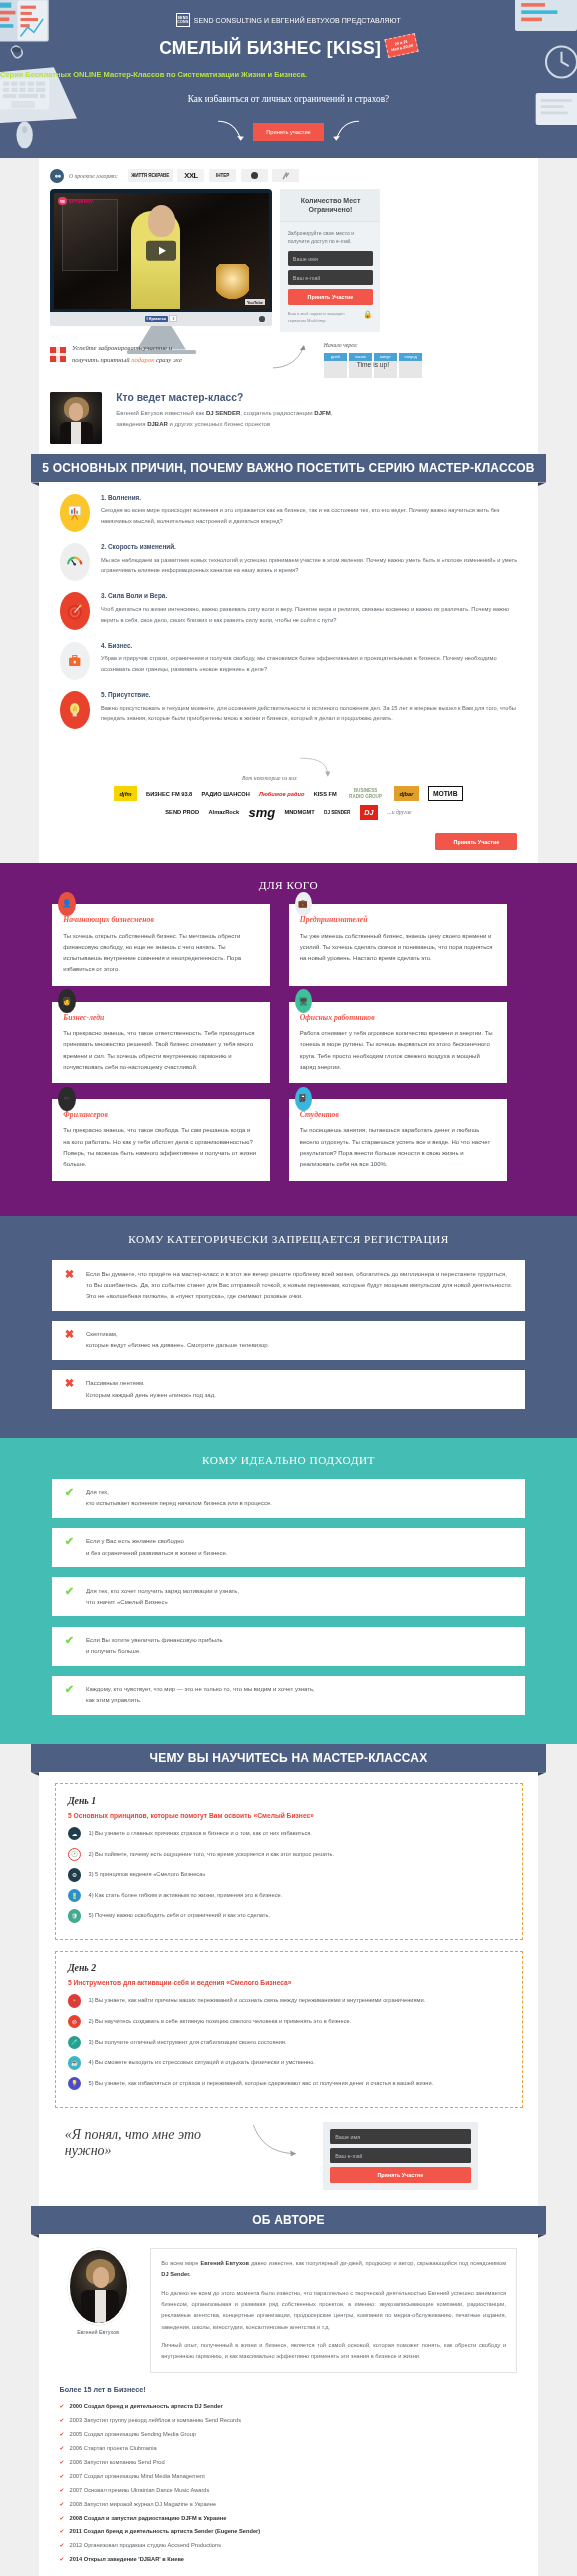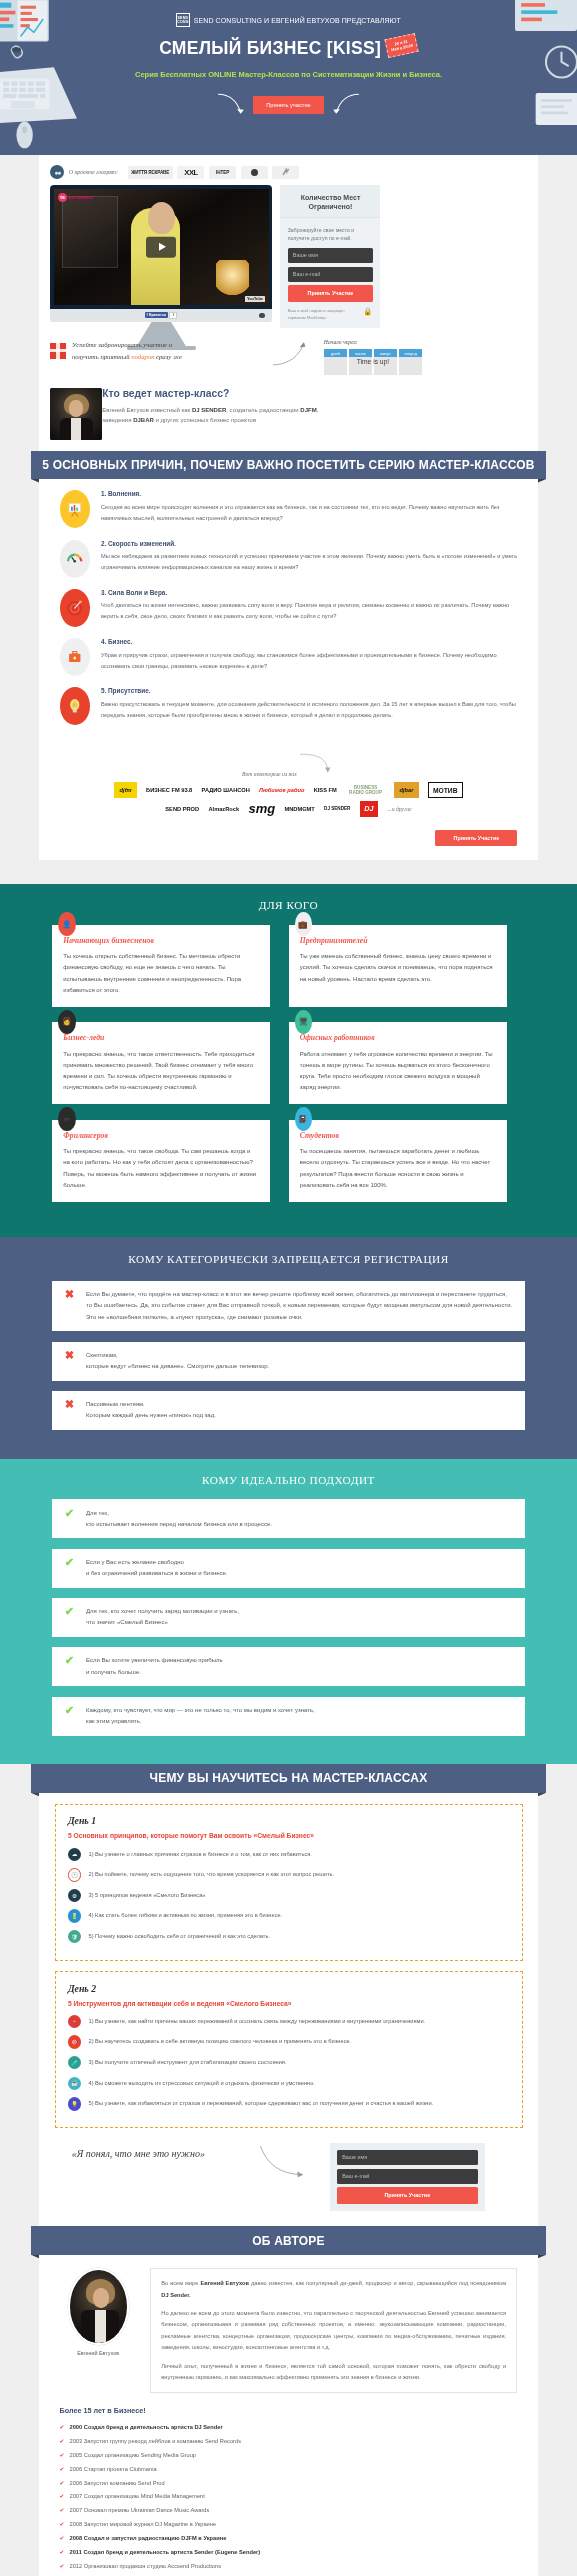--- a/index.html
+++ b/index.html
@@ -46,21 +46,21 @@
     letter-spacing: 0.3px; vertical-align: middle;
   }
   .ticket {
     display: inline-block; background: #f2564a; color: #fff;
     font-size: 3.9px; font-weight: bold; line-height: 5.2px;
     padding: 3.1px 3.6px; transform: rotate(-12deg); margin-left: 3.1px;
     vertical-align: middle; text-align: center; position: relative; top: -3.1px;
     border: 0.5px dashed rgba(255,255,255,.65);
   }
   .hero-sub {
-    position: relative; z-index: 4; text-align: center; margin-top: 11.3px;
+    position: relative; z-index: 4; text-align: left; margin-top: 11.3px;
     color: #b9e04b; font-size: 7.5px; font-weight: 600;
   }
   .hero-lines {
     position: relative; z-index: 4; text-align: center; margin-top: 11.3px;
     color: #fff; font-size: 9.3px; line-height: 16px;
     font-family: "Liberation Serif", serif;
   }
   .hero-cta-row {
     position: relative; z-index: 4; text-align: center;
     margin-top: 12.4px; padding-bottom: 13.4px;
@@ -225,21 +225,21 @@
   .cd-cell { width: 23px; }
   .cd-cell-head {
     background: #4aa3d8; color: #fff; font-size: 3.9px; text-align: center; padding: 1.5px 0;
   }
   .cd-cell-body { background: #e6e6e6; height: 17.5px; }
   .cd-timeup {
     position: absolute; left: 0; right: 0; top: 8.2px; text-align: center;
     font-size: 6.7px; color: #3b3b3b; font-weight: 500;
   }
 
-  .author-row { display: flex; gap: 0; margin-top: 13.4px; align-items: flex-start; }
+  .author-row { display: flex; gap: 14px; margin-top: 13.4px; align-items: flex-start; }
   .author-photo {
     width: 52px; height: 52px; border-radius: 1.5px; flex: none;
     background: radial-gradient(circle at 48% 36%, #6a5a48 0%, #2a2520 45%, #0a0a0a 100%);
     position: relative; overflow: hidden;
   }
   .ap-hair { position: absolute; left: 13.4px; top: 5.2px; width: 25px; height: 21.6px;
     background: #9f7e52; border-radius: 50% 50% 40% 40%; }
   .ap-face { position: absolute; left: 18.5px; top: 11.3px; width: 14.4px; height: 17.5px;
     background: #d6ae89; border-radius: 45%; }
   .ap-suit { position: absolute; left: 9.3px; top: 30px; width: 33px; height: 24px;
@@ -289,21 +289,21 @@
   .lg.orange { background: #e0a02a; padding: 2.1px 5.2px; font-style: italic; color:#111; }
   .lg.red { color: #e2231a; font-style: italic; }
   .lg.motiv { border: 1px solid #111; padding: 1px 4.1px; font-size: 6.7px; }
   .lg.djmag { background: #e2231a; color: #fff; padding: 1.5px 4.6px; font-style: italic; font-size: 7.2px; }
   .lg-more { font-family: "Liberation Serif", serif; font-style: italic; font-size: 5.7px; color: #777; }
 
   .band-cta { background: #fff; margin: 0 39px; padding: 0 20.6px 13.4px 20.6px; text-align: right; }
   .band-cta .submit { width: 82px; display: inline-block; }
 
   
-  .blue-sec { background: #0f766e; padding: 15.5px 0 19.6px 0; margin-top: 24px; }
+  .blue-sec { background: #701a75; padding: 15.5px 0 19.6px 0; }
   .sec-h {
     text-align: center; color: #fff; font-size: 11.3px; letter-spacing: 0.5px;
     font-family: "Liberation Serif", serif; margin-bottom: 13.4px;
   }
   .cards2 { display: flex; flex-wrap: wrap; gap: 0 18.5px; margin: 0 52px; }
   .card {
     background: #fff; width: 218px; padding: 11.3px 11.3px 10.3px 11.3px; margin-bottom: 15.5px;
     position: relative;
   }
   .card-ico {
@@ -340,22 +340,22 @@
     font-size: 9.8px; color: #2f2f2f; margin-bottom: 6.2px;
   }
   .day-sub { font-size: 6.7px; font-weight: bold; color: #e8453a; margin-bottom: 8.2px; }
   .li { display: flex; gap: 7.2px; align-items: flex-start; margin-bottom: 7.2px; }
   .li-ico { width: 13.4px; height: 13.4px; border-radius: 50%; flex: none;
             display:flex; align-items:center; justify-content:center; font-size: 5.7px; color:#fff;}
   .li-txt { font-size: 5.7px; color: #5a5f62; line-height: 13.4px; }
 
   .quote-row { display: flex; align-items: flex-start; gap: 15.5px; margin-top: 9.3px; padding: 4.1px 10.3px 2.1px 10.3px; }
   .quote-t {
-    font-family: "Liberation Serif", serif; font-style: italic; font-size: 10px;
-    color: #3c3c3c; width: 170px; padding-top: 5.2px; margin-left: 7px;
+    font-family: "Liberation Serif", serif; font-style: italic; font-size: 14px;
+    color: #3c3c3c; width: 170px; padding-top: 5.2px;
   }
   .minform { background: #eceff1; padding: 7.2px; width: 155px; }
 
   
   .about { background: #fff; margin: 0 39px; padding: 13.4px 20.6px 13.4px 20.6px; }
   .about-top { display: flex; gap: 13.4px; align-items: flex-start; }
   .about-photo-col { width: 77px; text-align: center; flex: none; }
   .about-photo {
     width: 61px; height: 77px; border-radius: 50%; margin: 0 auto;
     background: radial-gradient(circle at 50% 34%, #5f513f 0%, #241f1a 46%, #070707 100%);
@@ -435,20 +435,21 @@
     <span class="hero-title">СМЕЛЫЙ БИЗНЕС [KISS]</span>
     <span class="ticket">
       <span>20 и 21</span><br>
       <span>Мая в 20:00</span>
     </span>
   </div>
 
   <div class="hero-sub">Серия Бесплатных ONLINE Мастер-Классов по Систематизации Жизни и Бизнеса.</div>
 
   <div class="hero-lines">
+    <div>Как избавиться от личных ограничений и страхов?</div>
   </div>
 
   <div class="hero-cta-row">
     <svg class="arrow-svg" width="36" height="26" viewBox="0 0 70 50">
       <path d="M6 4 C30 4 44 20 50 40" stroke="#fff" stroke-width="2" fill="none"></path>
       <path d="M50 42 l-7 -9 l13 1 z" fill="#fff"></path>
     </svg>
     <button class="hero-cta">Принять участие</button>
     <svg class="arrow-svg" width="36" height="26" viewBox="0 0 70 50">
       <path d="M64 4 C40 4 26 20 20 40" stroke="#fff" stroke-width="2" fill="none"></path>

